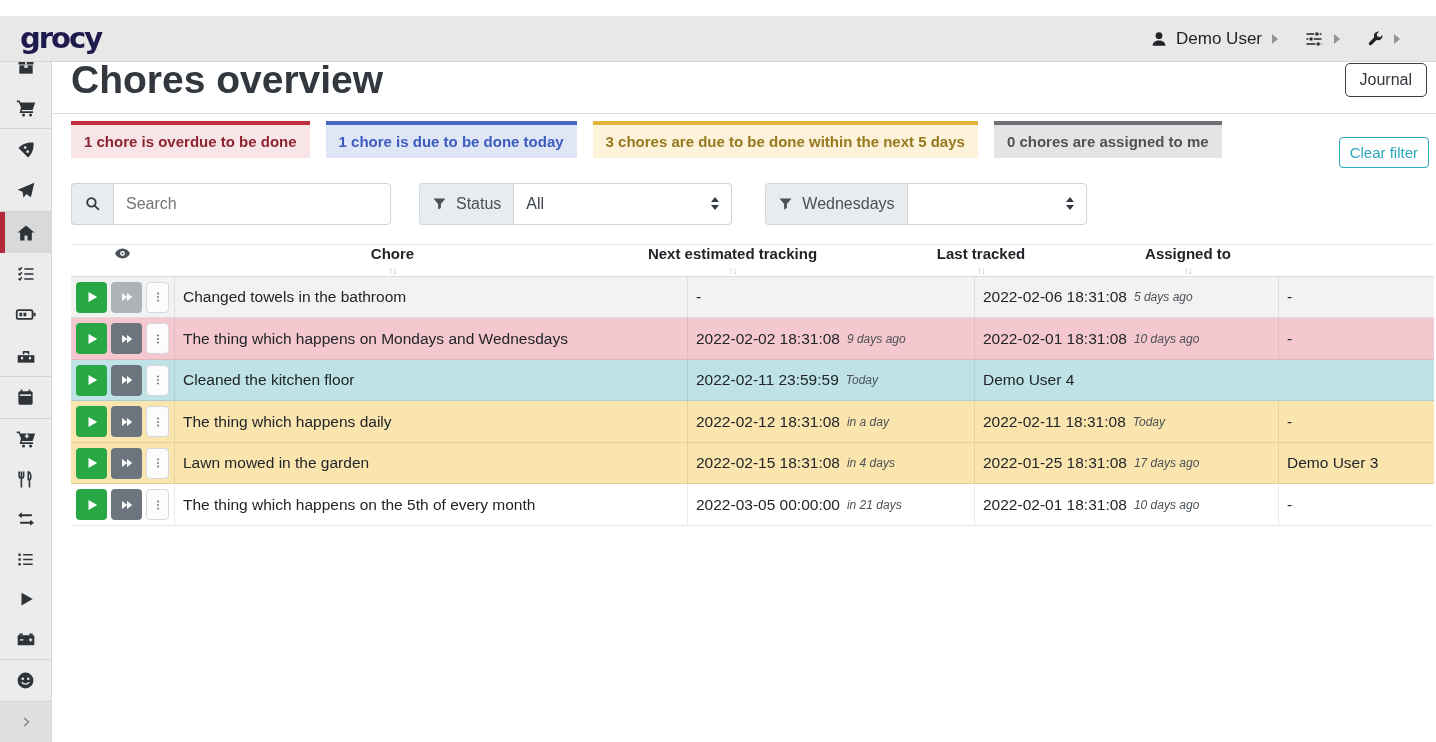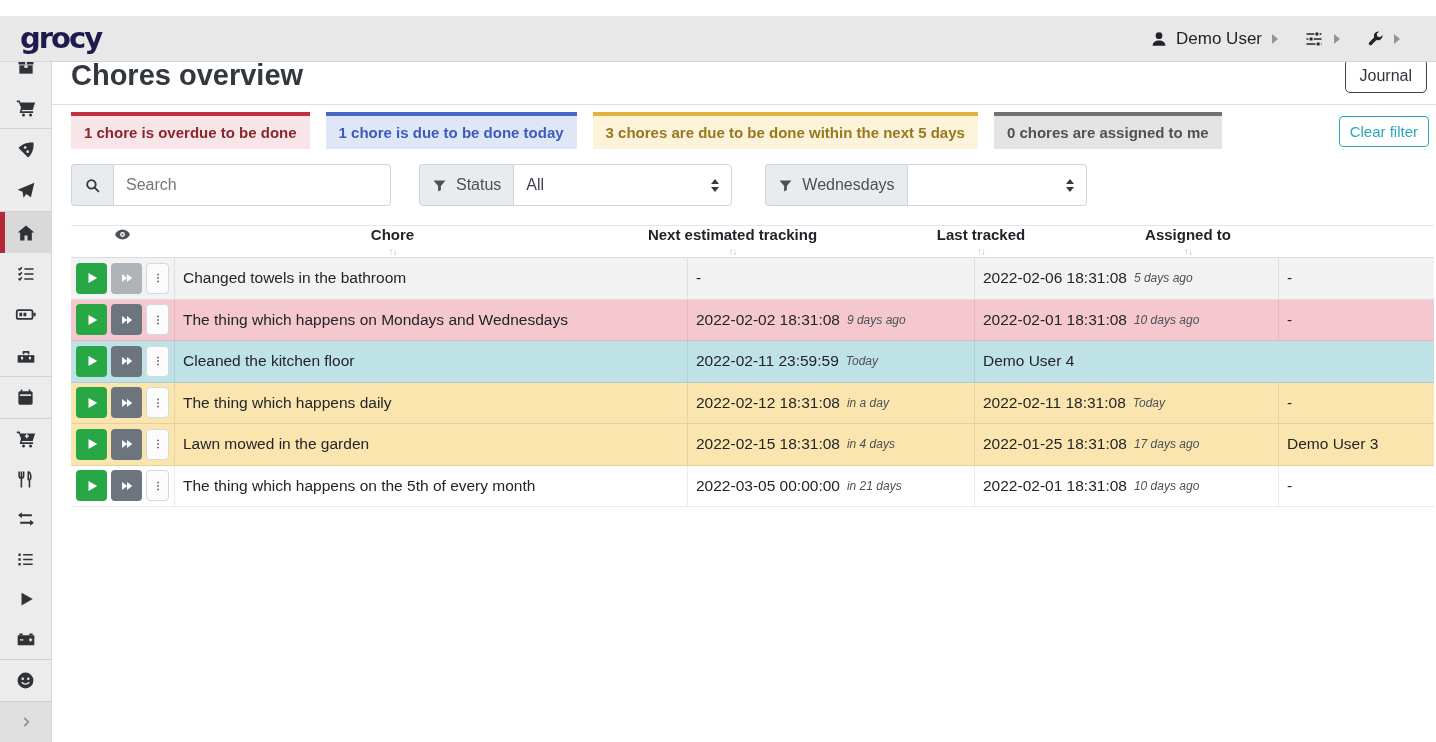--- a/index.html
+++ b/index.html
@@ -28,35 +28,35 @@
   .side-item.active { background:#d9d9d9; }
   .side-item.active::before { content:""; position:absolute; left:0; top:0; bottom:0; width:5px; background:#b4293a; }
   .side-sep { border-top:1px solid #d2d2d2; }
   .side-bottom { margin-top:auto; height:42px; background:#e0e0e0; border-top:1px solid #d2d2d2;
                  display:flex; align-items:center; justify-content:center; color:#8a9096; cursor:pointer; }
 
   
   .content { position:fixed; top:46px; left:52px; right:0; bottom:0; background:#fff; overflow:hidden; }
   .title-row { display:flex; align-items:center; justify-content:space-between;
                padding:13px 9px 11px 19px; }
-  .page-title { font-size:29px; font-weight:bold; color:#32383e; margin:0; line-height:1.1; }
+  .page-title { font-size:39px; font-weight:bold; color:#32383e; margin:0; line-height:1.1; }
   .journal-btn { border:1px solid #3a4148; background:#fff; color:#2f363d; font-size:16px;
                  padding:7px 14px; border-radius:5px; cursor:pointer;
                  font-family:"Liberation Sans", sans-serif; }
   .divider { border:0; border-top:1px solid #dcdfe2; margin:0; }
 
   
   .banner-row { display:flex; align-items:flex-start; padding:7px 7px 9px 19px; }
   .banner { border-top:4px solid; padding:8px 13px; font-weight:bold; font-size:15px;
             margin-right:16px; cursor:pointer; white-space:nowrap; }
   .b-overdue { border-color:#c0303e; background:#f8e5e8; color:#8b2630; }
   .b-today   { border-color:#4767c4; background:#dfe6f6; color:#3c5cbd; }
   .b-soon    { border-color:#e2b33c; background:#fcf3da; color:#97781f; }
   .b-mine    { border-color:#6e7276; background:#e4e4e4; color:#4e5256; }
-  .clear-filter { margin-left:auto; margin-top:4px; border:1px solid #2ba7bd; color:#2ba7bd;
+  .clear-filter { margin-left:auto; margin-top:16px; border:1px solid #2ba7bd; color:#2ba7bd;
                   background:#fff; border-radius:4px; font-size:15px; padding:6px 10px;
                   cursor:pointer; font-family:"Liberation Sans", sans-serif; white-space:nowrap; }
 
   
   .filter-row { display:flex; padding:6px 0 12px 19px; }
   .input-group { display:flex; height:42px; }
   .prepend { background:#e9ecef; border:1px solid #ced4da; border-right:0; display:flex;
              align-items:center; gap:9px; padding:12px 12px; color:#495057;
              border-radius:4px 0 0 4px; font-size:16px;justify-content:space-between; }
   .search-input { width:278px; border:1px solid #ced4da; border-radius:0 4px 4px 0;

